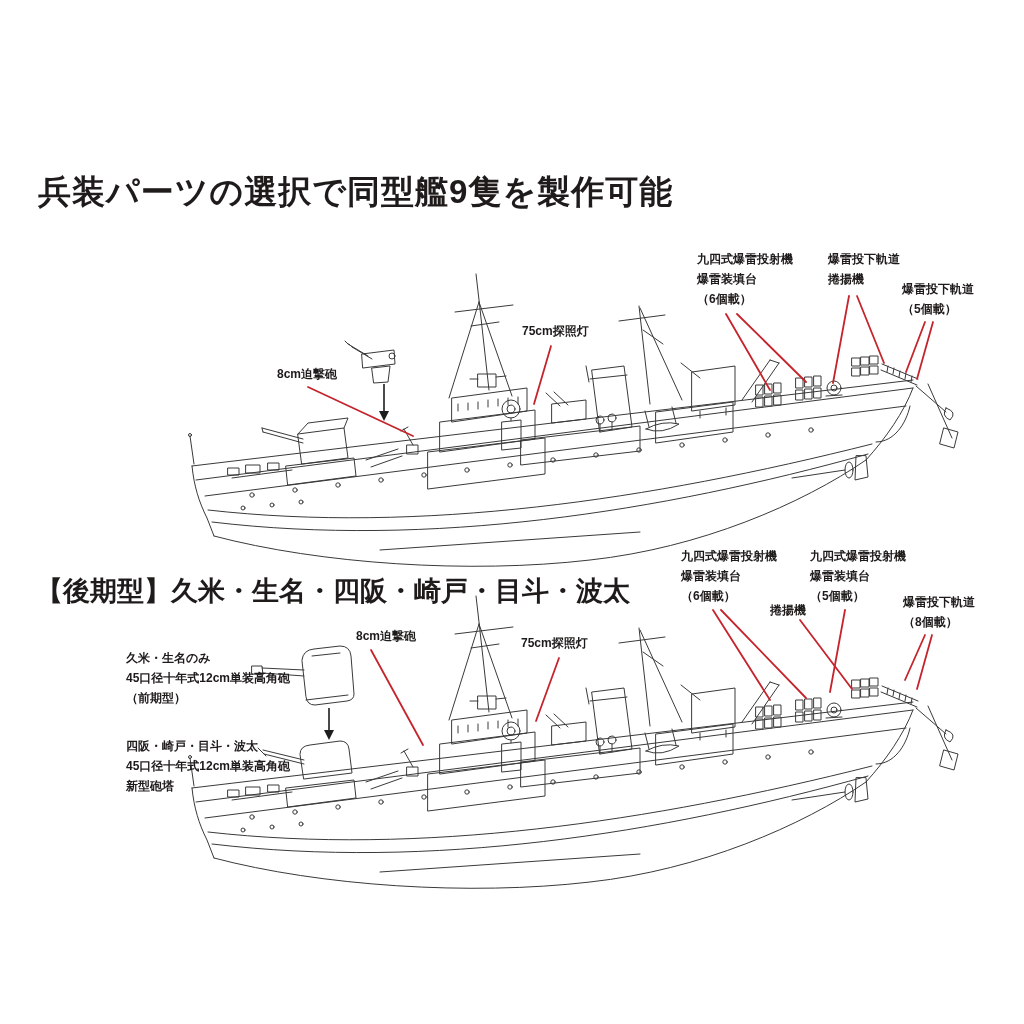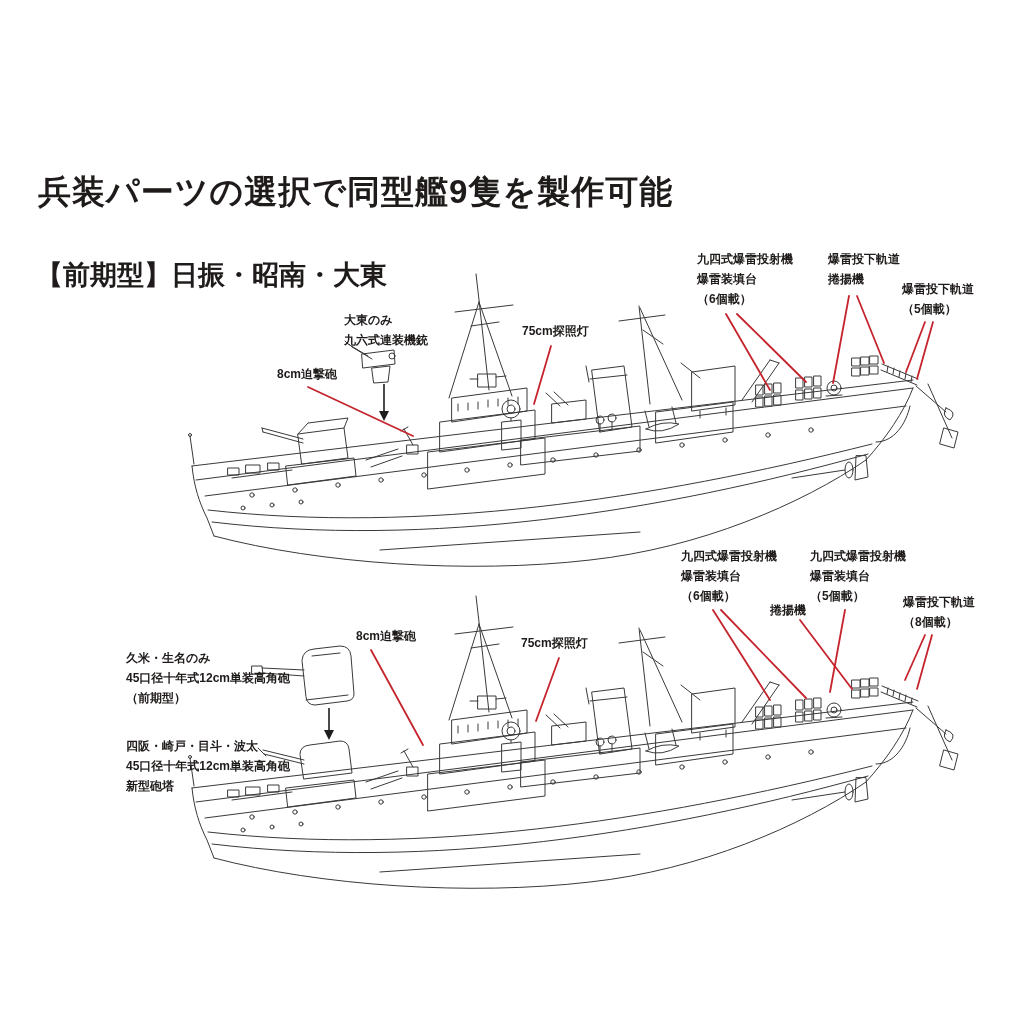--- a/index.html
+++ b/index.html
@@ -204,24 +204,22 @@
       <line class="red" x1="713" y1="602" x2="770" y2="692"></line>
       <line class="red" x1="721" y1="602" x2="806" y2="690"></line>
       <line class="red" x1="800" y1="612" x2="852" y2="681"></line>
       <line class="red" x1="845" y1="602" x2="830" y2="684"></line>
       <line class="red" x1="925" y1="627" x2="905" y2="672"></line>
       <line class="red" x1="932" y1="627" x2="917" y2="681"></line>
     </g>
   </svg>
 
   <div class="title">兵装パーツの選択で同型艦9隻を製作可能</div>
-  <div class="heading" style="left:36px;top:249px">【前期型】日振・昭南・大東</div>
-
-  <div class="lbl" style="left:344px;top:302px">大東のみ
-九六式連装機銃</div>
+  <div class="heading" style="left:36px;top:565px">【後期型】久米・生名・四阪・崎戸・目斗・波太</div>
+
   <div class="lbl" style="left:277px;top:356px">8cm迫撃砲</div>
   <div class="lbl" style="left:522px;top:313px">75cm探照灯</div>
   <div class="lbl" style="left:697px;top:241px">九四式爆雷投射機
 爆雷装填台
 （6個載）</div>
   <div class="lbl" style="left:828px;top:241px">爆雷投下軌道
 捲揚機</div>
   <div class="lbl" style="left:902px;top:271px">爆雷投下軌道
 （5個載）</div>
 

